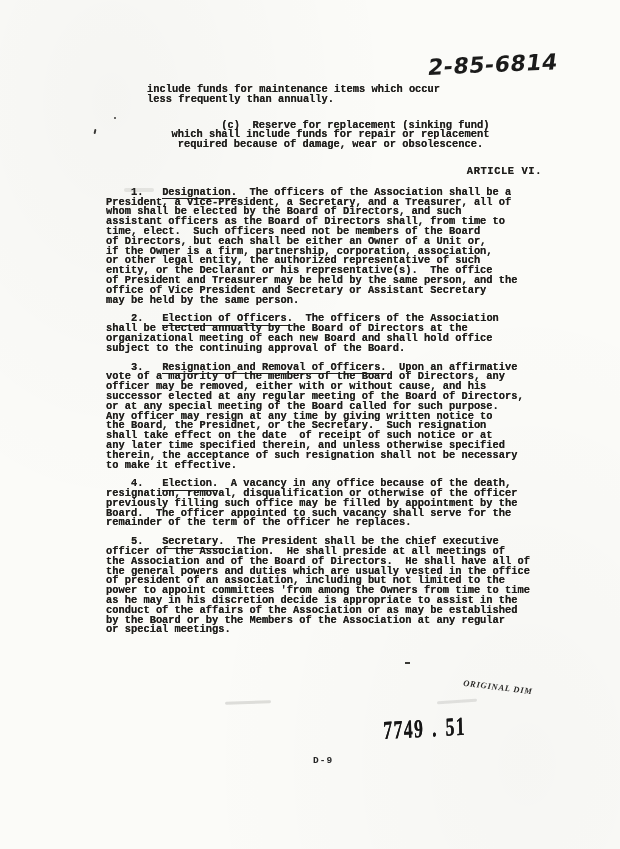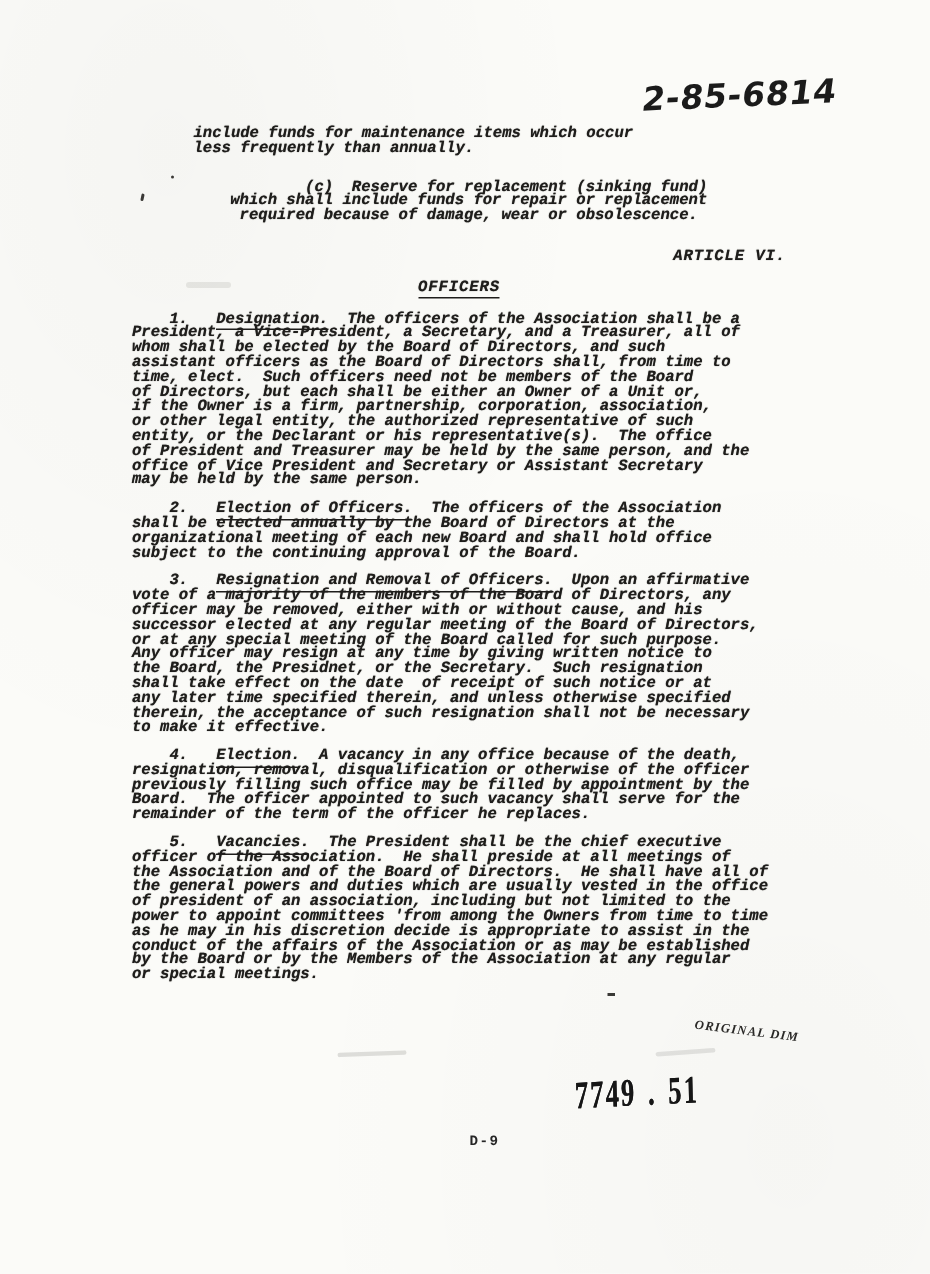--- a/index.html
+++ b/index.html
@@ -8,25 +8,24 @@
     background:#fafaf7;
     position:relative;
     font-family:"Liberation Mono","DejaVu Sans Mono",monospace;
     overflow:hidden;
   }
   .page{position:absolute;inset:0;background:
     radial-gradient(ellipse at 18% 12%, rgba(0,0,0,0.025), transparent 40%),
     radial-gradient(ellipse at 85% 90%, rgba(0,0,0,0.02), transparent 45%),
     #fbfbf8;}
   .doc{
-    position:absolute;left:88px;top:85px;width:436px;
+    position:absolute;left:106px;top:85px;width:436px;
     color:#1e1d1b;
     font-size:10.4px;line-height:9.8px;font-weight:bold;
     text-shadow:0 0 0.6px rgba(40,38,34,0.85);
-    font-style:italic;
   }
   .block{white-space:pre;margin:0;}
   .b-maintenance{margin-left:41px;margin-bottom:16px;}
   .b-reserve{margin-left:13px;margin-bottom:17px;text-align:center;}
   .b-fiscal{margin-bottom:9px;}
   .h-article{text-align:right;margin-bottom:11px;letter-spacing:0.6px;}
   .h-officers{text-align:center;margin-bottom:11px;letter-spacing:0.6px;}
   .p{margin-bottom:9px;}
   .u{border-bottom:1px solid #1e1d1b;padding-bottom:0.5px;}
   .handwritten{
@@ -75,21 +74,20 @@
     <div class="block b-maintenance"><span>include funds for maintenance items which occur
 less frequently than annually.</span></div>
 
     <div class="block b-reserve"><span>        (c)  Reserve for replacement (sinking fund)
 which shall include funds for repair or replacement
 required because of damage, wear or obsolescence.</span></div>
 
 
     <div class="block h-article">ARTICLE VI.</div>
 
-    <div class="block h-officers"><span class="u">OFFICERS</span></div>
 
     <div class="block p"><span>    1.   </span><span class="u">Designation.</span><span>  The officers of the Association shall be a
 President, a Vice-President, a Secretary, and a Treasurer, all of
 whom shall be elected by the Board of Directors, and such
 assistant officers as the Board of Directors shall, from time to
 time, elect.  Such officers need not be members of the Board
 of Directors, but each shall be either an Owner of a Unit or,
 if the Owner is a firm, partnership, corporation, association,
 or other legal entity, the authorized representative of such
 entity, or the Declarant or his representative(s).  The office
@@ -113,21 +111,21 @@
 any later time specified therein, and unless otherwise specified
 therein, the acceptance of such resignation shall not be necessary
 to make it effective.</span></div>
 
     <div class="block p"><span>    4.   </span><span class="u">Election.</span><span>  A vacancy in any office because of the death,
 resignation, removal, disqualification or otherwise of the officer
 previously filling such office may be filled by appointment by the
 Board.  The officer appointed to such vacancy shall serve for the
 remainder of the term of the officer he replaces.</span></div>
 
-    <div class="block p"><span>    5.   </span><span class="u">Vacancies.</span><span>  The President shall be the chief executive
+    <div class="block p"><span>    5.   </span><span class="u">Secretary.</span><span>  The President shall be the chief executive
 officer of the Association.  He shall preside at all meetings of
 the Association and of the Board of Directors.  He shall have all of
 the general powers and duties which are usually vested in the office
 of president of an association, including but not limited to the
 power to appoint committees 'from among the Owners from time to time
 as he may in his discretion decide is appropriate to assist in the
 conduct of the affairs of the Association or as may be established
 by the Board or by the Members of the Association at any regular
 or special meetings.</span></div>
   </div>

